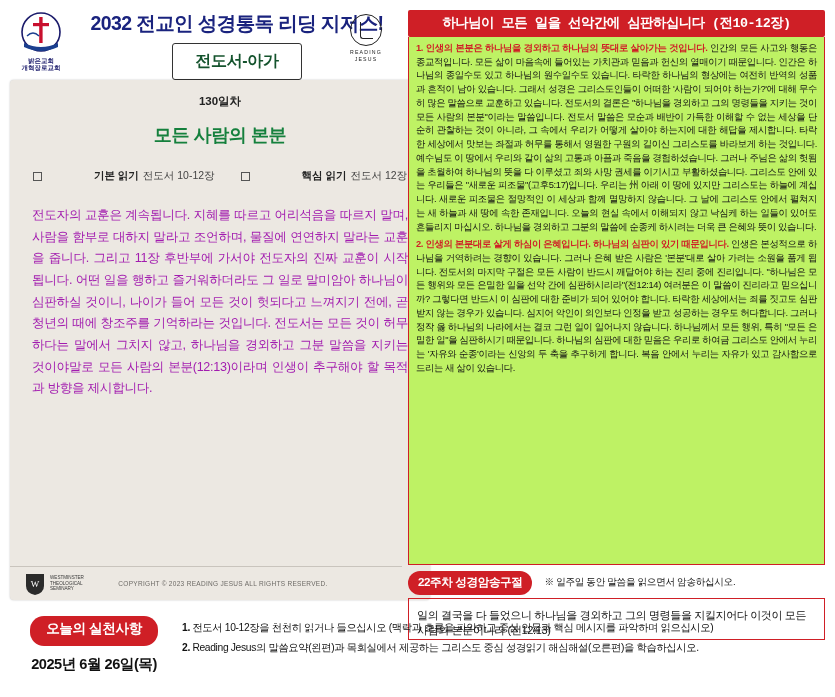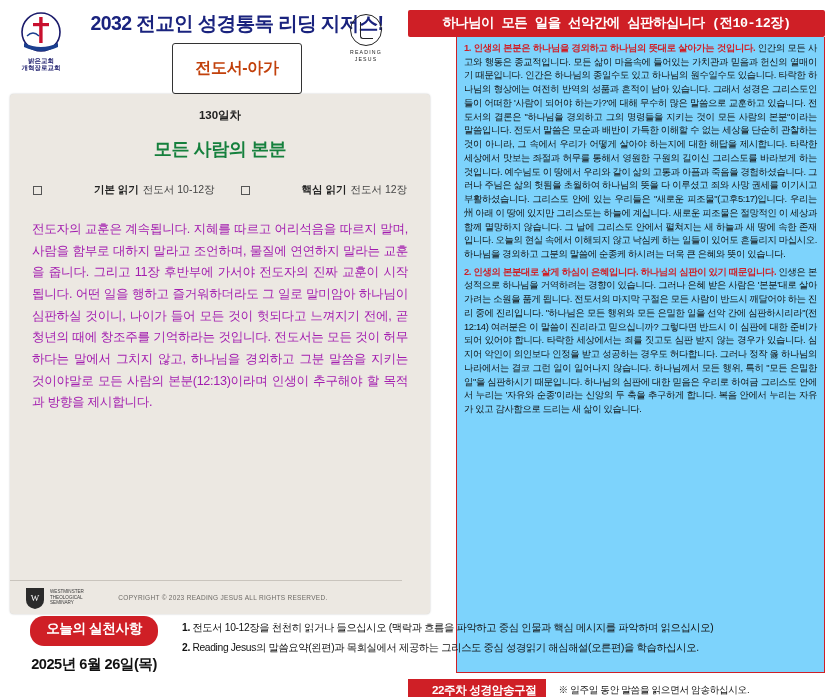--- a/index.html
+++ b/index.html
@@ -71,32 +71,32 @@
   }
   .sub-title-wrap {
     margin-top: 6px;
     display: flex;
     justify-content: center;
   }
   .sub-title {
     display: inline-block;
     border: 1.5px solid #333;
     border-radius: 3px;
-    padding: 14px 22px;
+    padding: 7px 22px;
     font-size: 16px;
     font-weight: bold;
-    color: #c2410c;
+    color: #14532d;
     background: #fff;
     letter-spacing: -0.3px;
   }
 
   .card {
     position: absolute;
     left: 0;
-    top: 84px;
+    top: 70px;
     width: 420px;
     height: 520px;
     background: #ece8e2;
     border-radius: 4px;
     box-sizing: border-box;
     padding: 10px 22px 0 22px;
     box-shadow: 0 0 2px rgba(0,0,0,0.25);
   }
   .day-label {
     text-align: center;
@@ -196,52 +196,51 @@
     font-weight: bold;
     text-align: center;
     padding: 4px 0 5px 0;
     border-radius: 2px;
     letter-spacing: -0.5px;
     font-family: Liberation Mono, monospace;
   }
   .right-body {
     border: 1px solid #cf1f26;
     border-top: none;
-    background: #7dd3fc;
+    background: #bef264;
     padding: 5px 7px 6px 7px;
     box-sizing: border-box;
     font-size: 9.35px;
     line-height: 1.47;
     text-align: justify;
     color: #111;
     letter-spacing: -0.35px;
-    height: 636px;
+    height: 528px;
     overflow: hidden;
-    margin-left: 48px;
   }
   .right-body p {
     margin: 0 0 4px 0;
   }
   .right-body .lead {
     color: #cf1f26;
     font-weight: bold;
   }
   .memory-head {
     margin-top: 6px;
     display: flex;
     align-items: stretch;
     gap: 0;
   }
   .memory-badge {
     background: #cf1f26;
     color: #fff;
     font-size: 11.6px;
     font-weight: bold;
-    padding: 4px 10px 5px 24px;
-    border-radius: 0;
+    padding: 4px 10px 5px 10px;
+    border-radius: 12px;
     white-space: nowrap;
     letter-spacing: -0.4px;
   }
   .memory-note {
     font-size: 9.6px;
     color: #111;
     padding: 5px 0 0 12px;
     letter-spacing: -0.3px;
   }
   .memory-verse {

